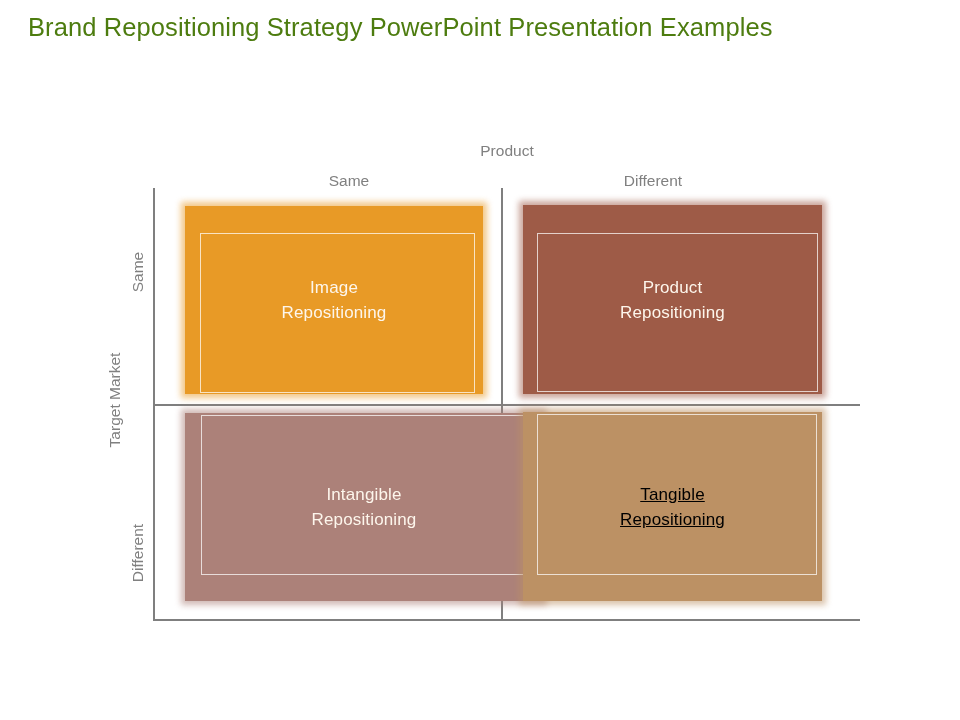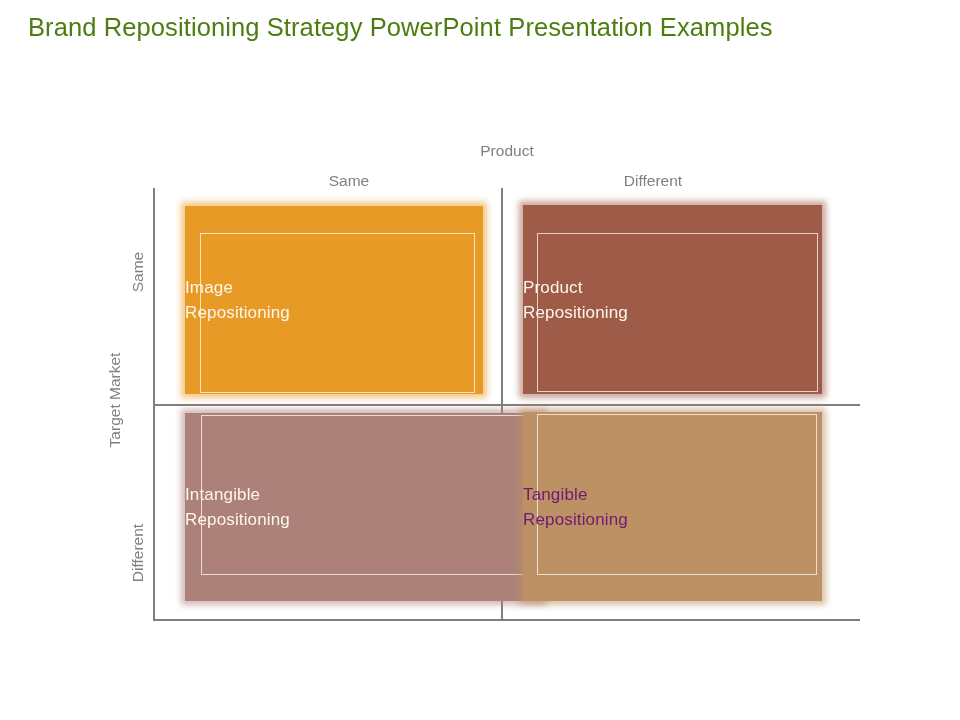--- a/index.html
+++ b/index.html
@@ -137,21 +137,21 @@
     position: absolute;
     border: 1.6px solid rgba(255, 255, 255, 0.72);
     pointer-events: none;
   }
   .quadrant .caption {
     position: absolute;
     left: 0;
     right: 0;
     top: 50%;
     transform: translateY(-50%);
-    text-align: left;
+    text-align: center;
     color: #fdf6ec;
     font-size: 17px;
     line-height: 25px;
     letter-spacing: 0.15px;
   }
 
   
   #quadrant-image          { left: 185px; top: 206px; width: 298px; height: 188px; }
   #quadrant-product        { left: 523px; top: 205px; width: 299px; height: 189px; }
   #quadrant-intangible     { left: 185px; top: 413px; width: 358px; height: 188px; }
@@ -214,19 +214,19 @@
     <div class="caption" style="color: rgb(253, 246, 236);">
       <div>Intangible</div>
       <div>Repositioning</div>
     </div>
   </div>
 
   <div id="quadrant-tangible" class="quadrant">
     <div class="halo" style="background-color: rgb(188, 145, 100);"></div>
     <div class="fill" style="background-color: rgb(188, 145, 100);"></div>
     <div class="inner-rule"></div>
-    <div class="caption" style="color: #701a75;">
+    <div class="caption" style="color: #000000; text-decoration: underline;">
       <div>Tangible</div>
       <div>Repositioning</div>
     </div>
   </div>
 
 </div>
 
 </body></html>

